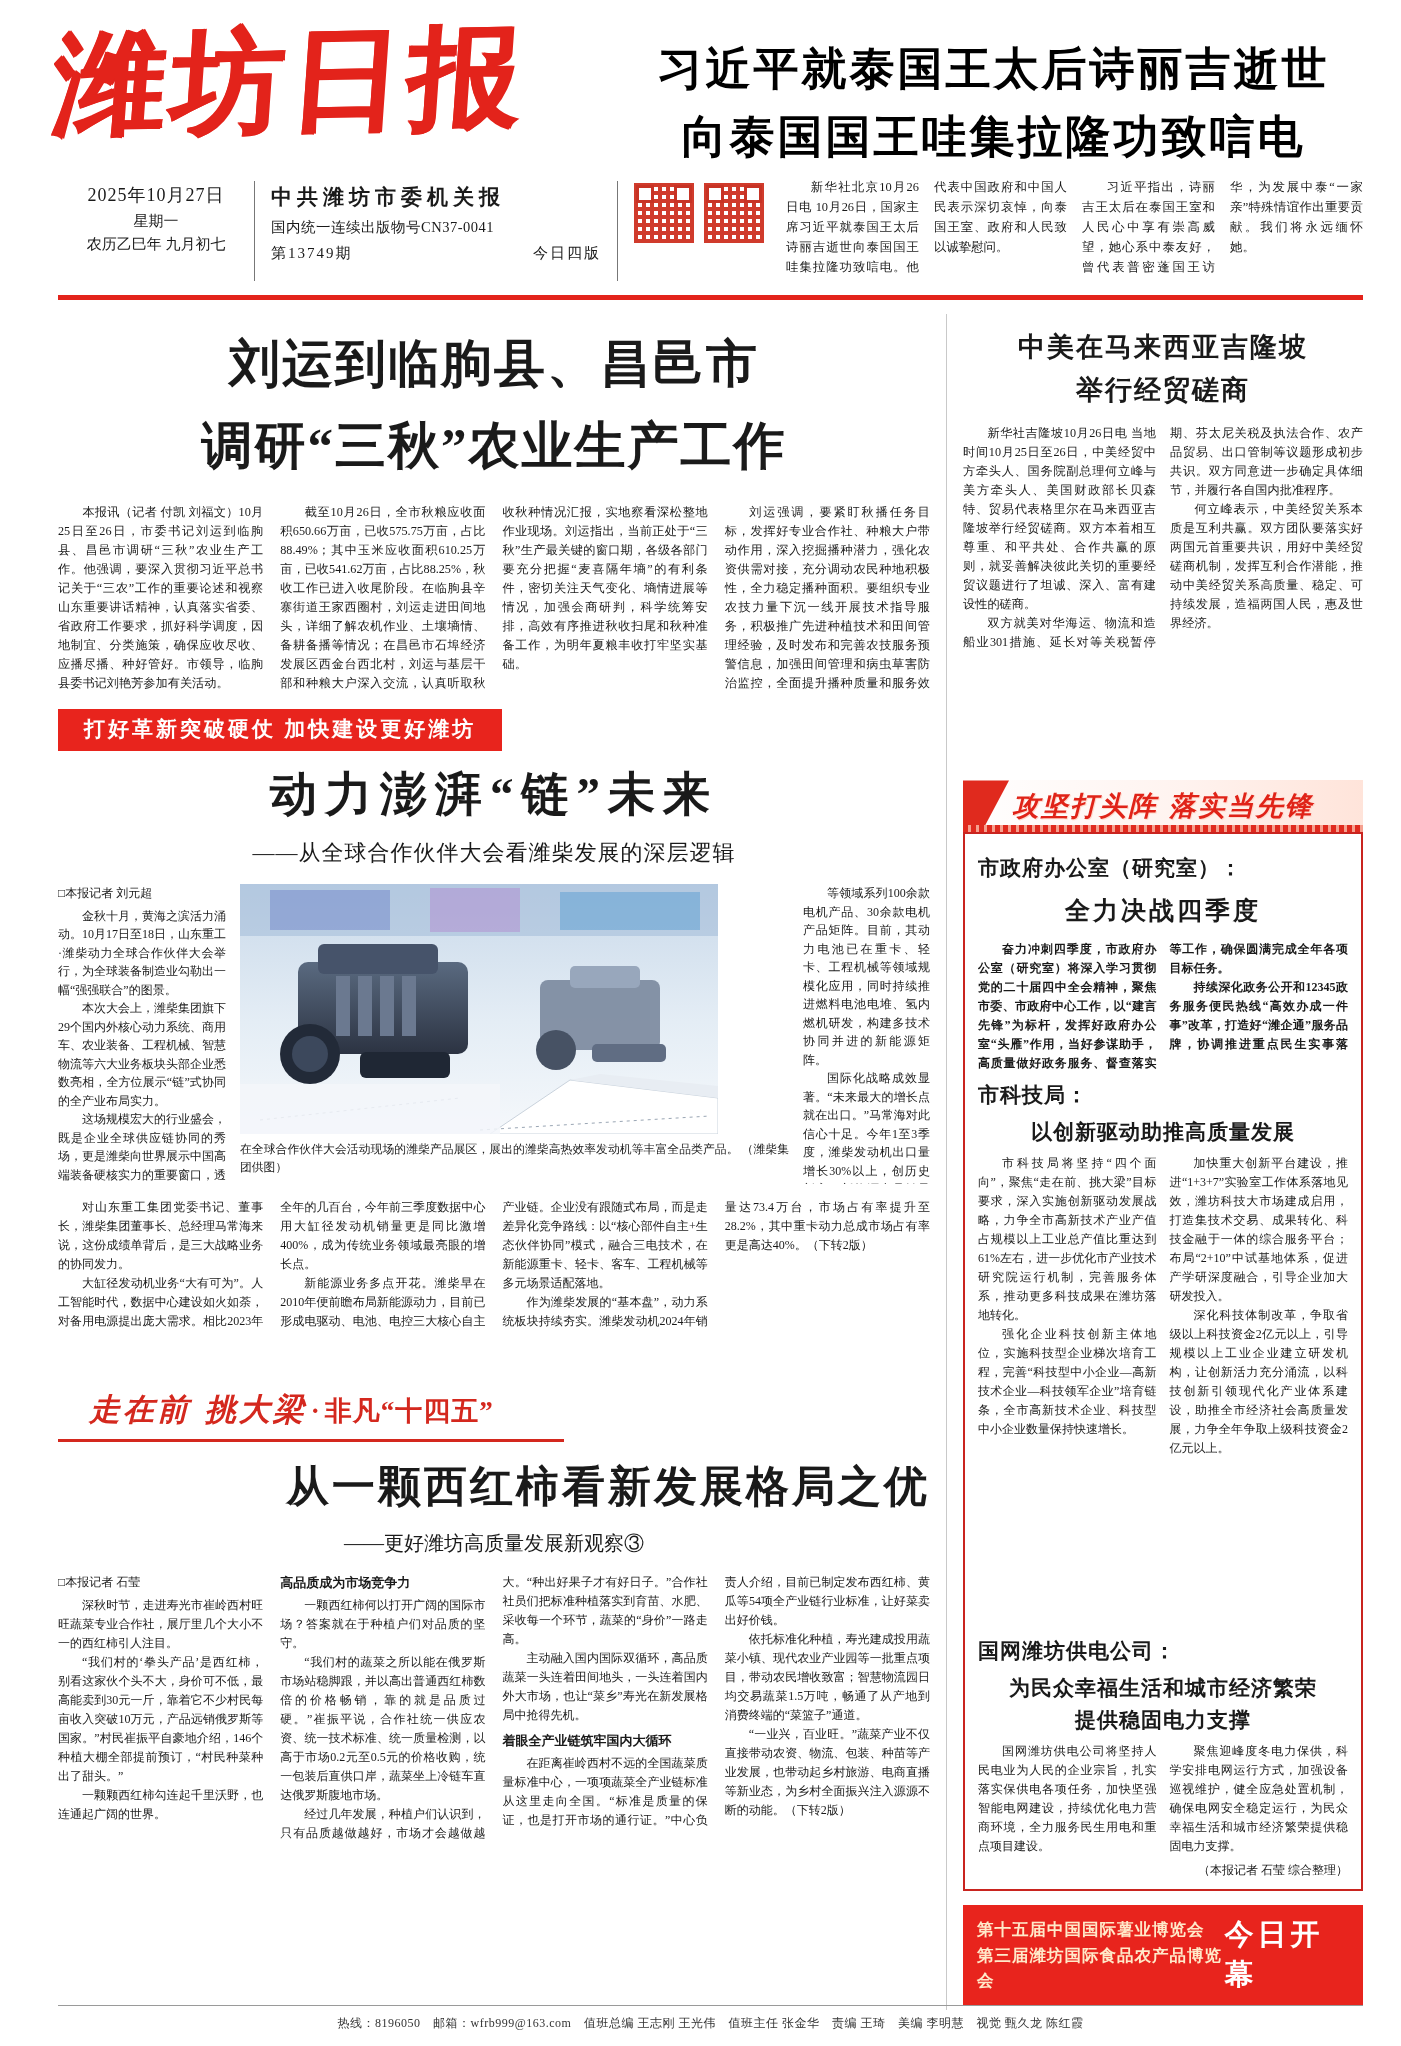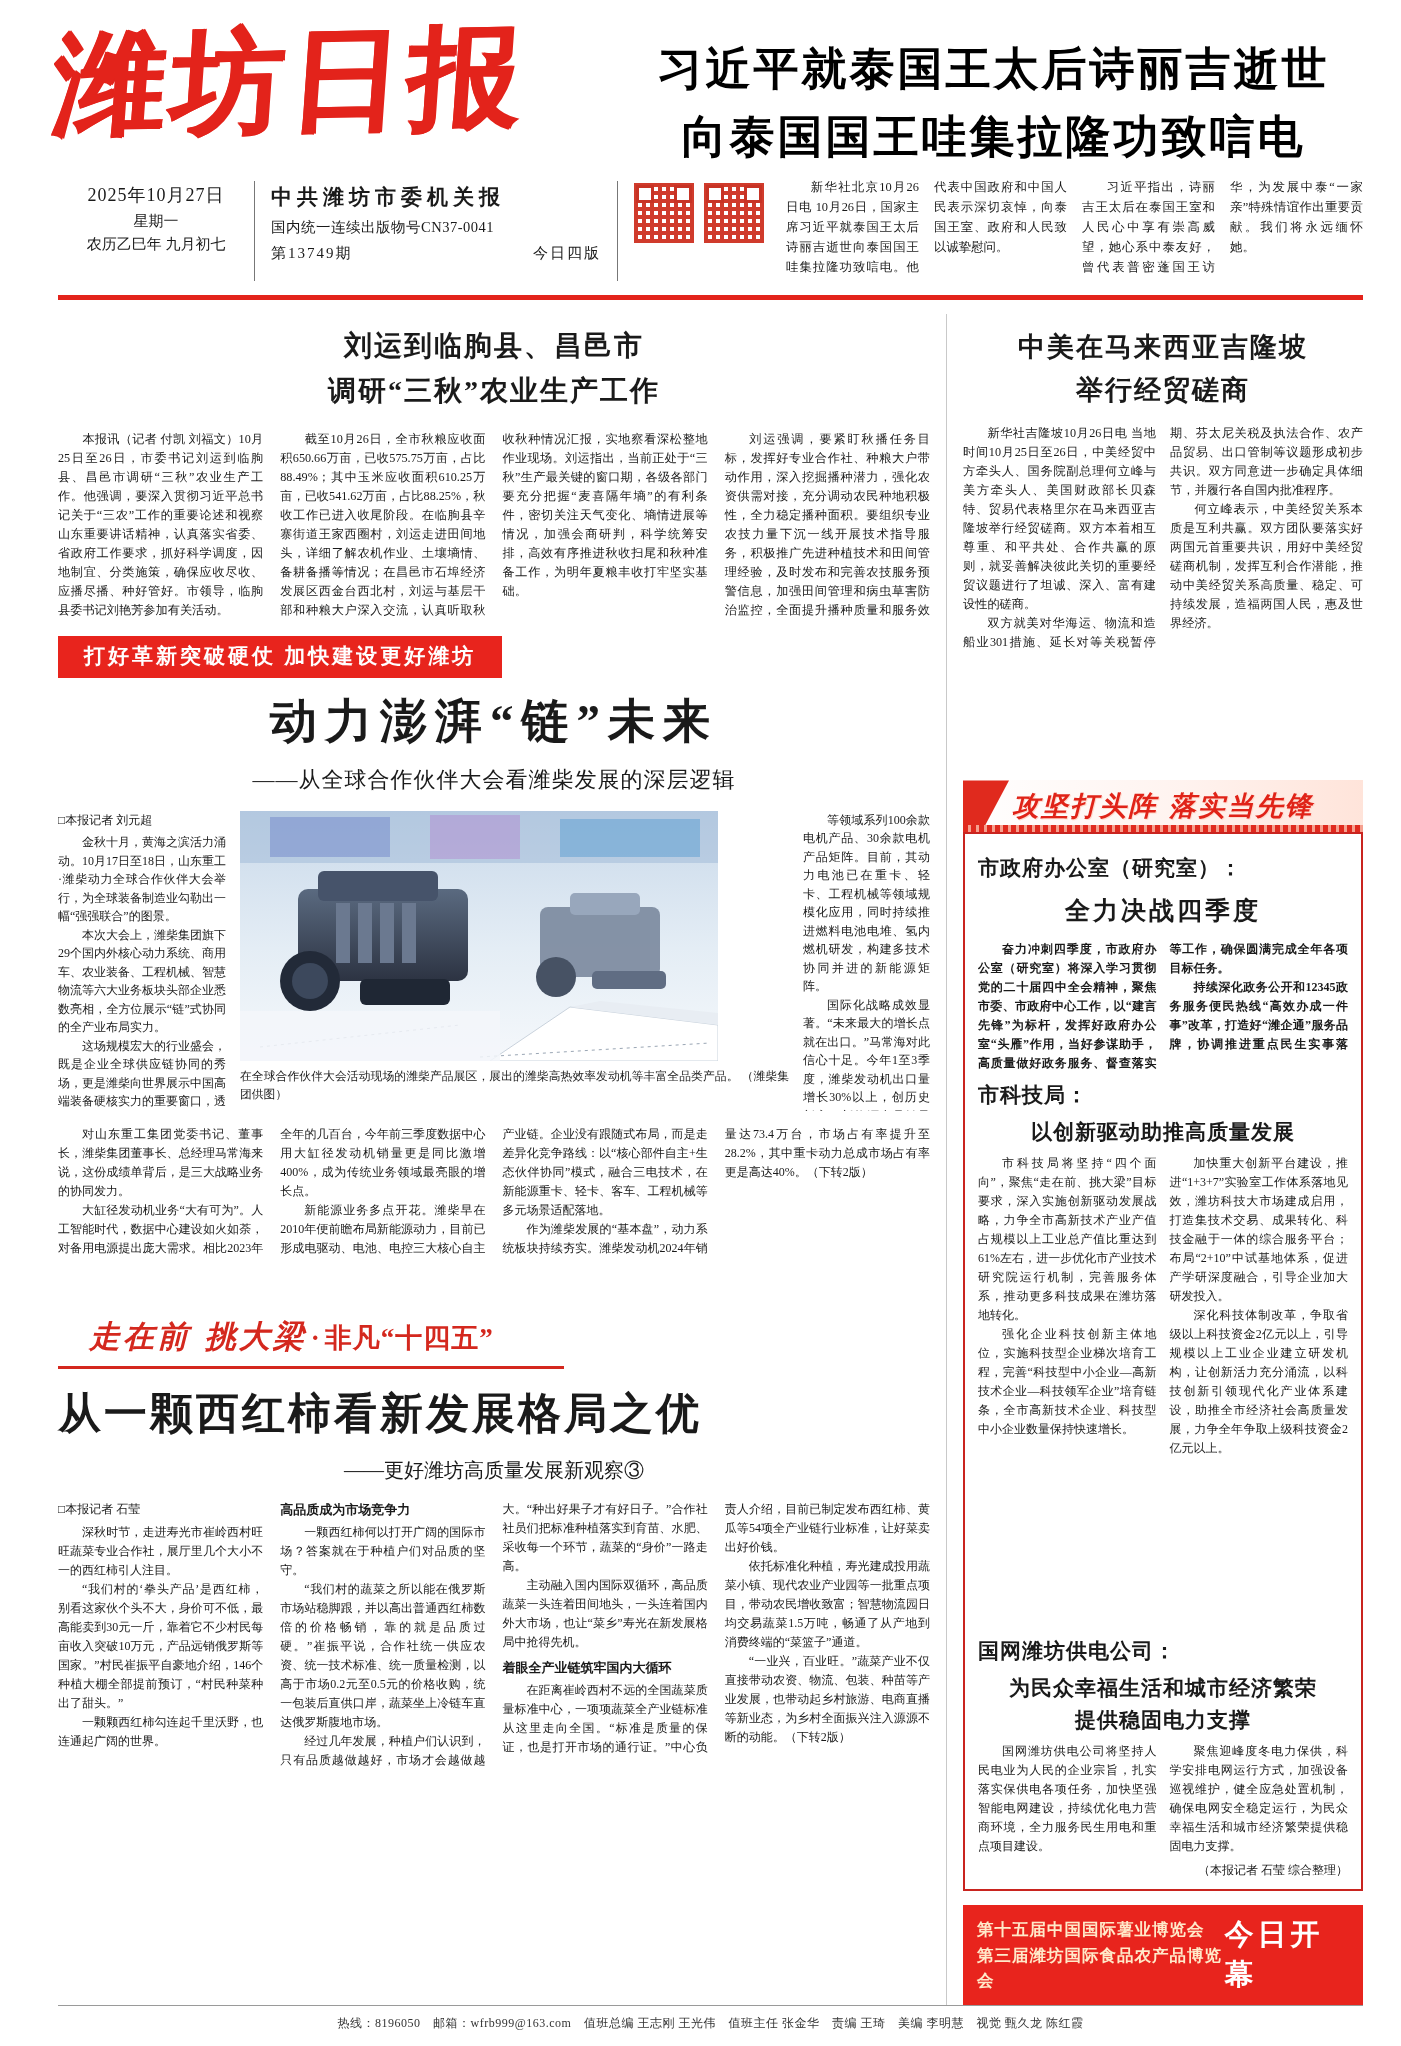--- a/index.html
+++ b/index.html
@@ -41,21 +41,21 @@
   .top-article{flex:1;margin-left:22px;column-count:4;column-gap:15px;
     font-size:12.4px;line-height:1.62;text-align:justify;height:108px;overflow:hidden;}
   .top-article p,.cols p{margin:0;text-indent:2em;}
   .red-rule{height:5px;background:#e3231b;margin-top:10px;}
   
   .main{display:flex;margin-top:14px;}
   .left-col{width:872px;}
   .right-col{flex:1;margin-left:16px;border-left:1px solid #c9c9c9;padding-left:16px;}
   .cols{text-align:justify;}
   
-  .a1-head{text-align:center;font-size:28px;font-weight:900;letter-spacing:2px;line-height:1.6;margin:10px 0 16px;}
+  .a1-head{text-align:center;font-size:51px;font-weight:900;letter-spacing:2px;line-height:1.6;margin:10px 0 16px;}
   .a1-body{column-count:4;column-gap:17px;font-size:12.2px;line-height:19px;height:190px;overflow:hidden;}
   
   .chip{display:inline-block;background:#e8241d;color:#fff;font-size:21px;font-weight:bold;
     letter-spacing:3px;padding:6px 26px 8px;margin:16px 0 4px;}
   
   .f-head{text-align:center;font-size:47px;font-weight:900;letter-spacing:8px;margin-top:8px;}
   .f-sub{text-align:center;font-size:22px;letter-spacing:1px;margin-top:12px;}
   .f-grid{display:flex;gap:14px;margin-top:16px;}
   .f-left{width:168px;font-size:12px;line-height:18.5px;height:300px;overflow:hidden;}
   .f-center{width:549px;}
@@ -66,21 +66,21 @@
   .subbox{border:1px solid #e0813f;background:#fffaf2;margin:8px 0;}
   .subbox .lab{background:#e5e5e5;color:#c2251d;font-weight:bold;font-size:12.5px;
     padding:2px 8px;border-bottom:1px solid #e8c79a;}
   .subbox .ttl{font-size:13.5px;font-weight:bold;text-align:center;padding:5px 2px;}
   .f-lower{column-count:4;column-gap:17px;font-size:12px;line-height:19px;height:171px;overflow:hidden;margin-top:14px;}
   
   .t-banner{margin:20px 0 6px;display:inline-block;border-bottom:3px solid #d4281e;padding:0 70px 8px 0;}
   .t-script{color:#d4281e;font-size:31px;font-weight:bold;font-style:italic;letter-spacing:3px;
     font-family:"DejaVu Sans","Liberation Sans",sans-serif;margin-left:31px;}
   .t-bold{color:#d4281e;font-size:27px;font-weight:900;letter-spacing:1px;}
-  .t-head{text-align:left;font-size:43px;font-weight:900;letter-spacing:3px;margin-top:10px;}
+  .t-head{text-align:right;font-size:43px;font-weight:900;letter-spacing:3px;margin-top:10px;}
   .t-sub{text-align:center;font-size:20px;margin-top:14px;}
   .t-body{column-count:4;column-gap:17px;font-size:12px;line-height:19px;height:437px;overflow:hidden;margin-top:16px;}
   .sub-hd{text-indent:0 !important;font-weight:bold;font-size:13px;margin:6px 0 4px !important;}
   
   .c-head{text-align:center;font-size:27px;font-weight:900;line-height:1.6;letter-spacing:2px;margin-top:12px;}
   .c-body{column-count:2;column-gap:14px;font-size:12.2px;line-height:19px;height:342px;overflow:hidden;margin-top:12px;}
   .gj-banner{position:relative;height:52px;margin-top:14px;
     background:linear-gradient(90deg,#ffffff 0%,#fff3ef 55%,#ffe4da 100%);
     display:flex;align-items:center;justify-content:center;overflow:hidden;}
   .gj-banner::before{content:"";position:absolute;left:0;top:0;width:46px;height:100%;

